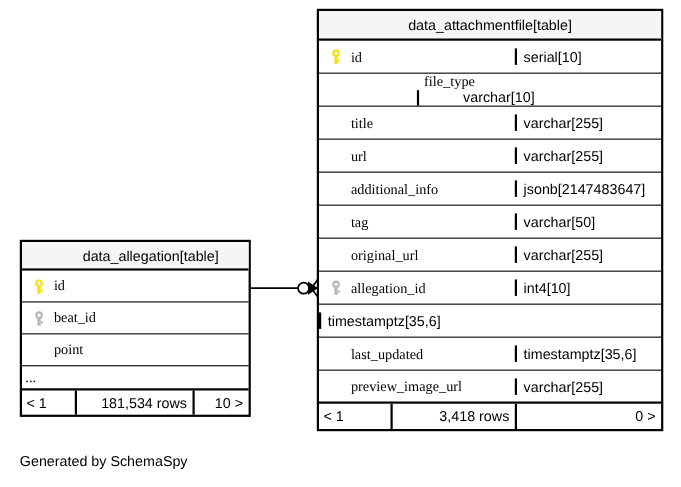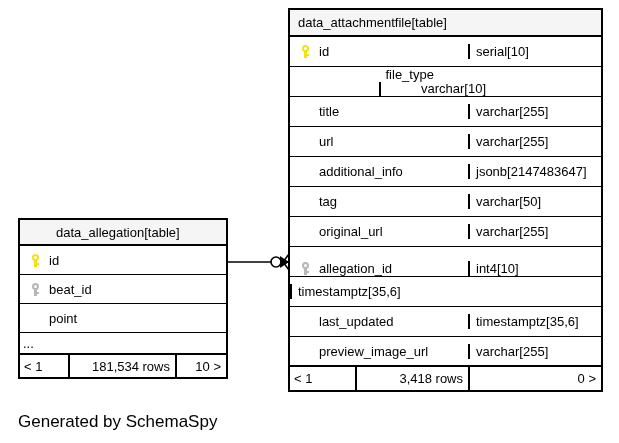--- a/index.html
+++ b/index.html
@@ -30,21 +30,21 @@
     border: 2px solid #000000;
     background: #ffffff;
     box-sizing: border-box;
   }
 
   .entity-header {
     background: #f5f5f5;
     border-bottom: 2px solid #000000;
     display: flex;
     align-items: center;
-    justify-content: flex-start;
+    justify-content: center;
     padding: 0 8px;
     box-sizing: border-box;
     font-size: 13px;
     line-height: 1;
     white-space: nowrap;
   }
   .entity-header .tbl-name { }
   .entity-header .tbl-kind { }
 
   .entity-rows { }
@@ -79,20 +79,21 @@
 
   .keyslot {
     width: 16px;
     min-width: 16px;
     display: inline-flex;
     justify-content: center;
     align-items: center;
   }
   .fieldlabel {
     padding-left: 6px;
+    font-family: Liberation Serif, serif;
   }
 
   
   .key {
     position: relative;
     width: 7px;
     height: 13px;
     display: inline-block;
   }
   .key .bow {
@@ -150,21 +151,21 @@
   .connector {
     position: absolute;
     left: 0; top: 0;
     width: 619px; height: 443px;
     pointer-events: none;
   }
 
   
   .caption {
     position: absolute;
-    font-size: 17px;
+    font-size: 13px;
     white-space: nowrap;
   }
 </style>
 </head>
 <body>
 
 <div class="canvas">
 
   <div class="entity" style="left:18px; top:218px; width:210px;">
     <div class="entity-header" style="height:26px;padding-left:36px;">
@@ -282,21 +283,21 @@
       </div>
 
       <div class="erow" style="height:30px;">
         <div class="col-name" style="width:178px;">
           <span class="keyslot"></span>
           <span class="fieldlabel">original_url</span>
         </div>
         <div class="col-type" style="width:133px;">varchar[255]</div>
       </div>
 
-      <div class="erow" style="height:30px;align-items:flex-end;">
+      <div class="erow" style="height:30px;">
         <div class="col-name" style="width:178px;">
           <span class="keyslot">
             <span class="key fk">
                 <span class="bow"></span>
                 <span class="shaft"></span>
                 <span class="tooth"></span>
               </span>
           </span>
           <span class="fieldlabel">allegation_id</span>
         </div>

